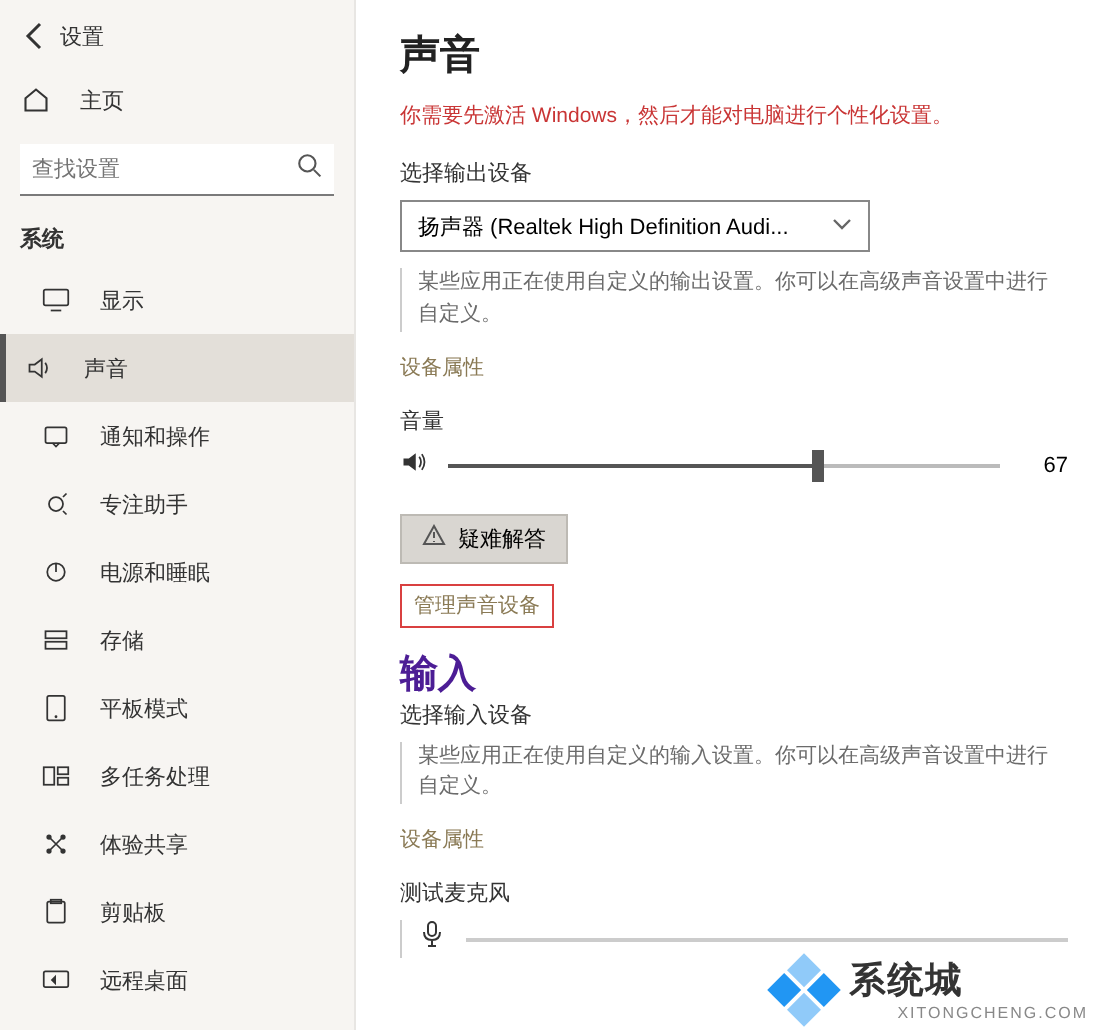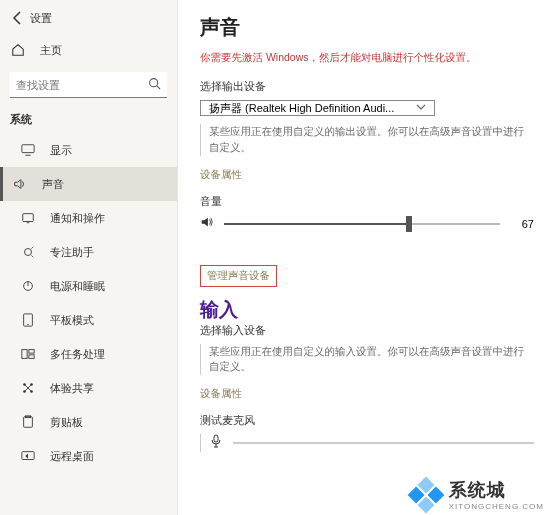--- a/index.html
+++ b/index.html
@@ -17,42 +17,42 @@
 .search-icon { position: absolute; right: 6px; top: 50%; transform: translateY(-50%); color: #555; }
 .section-label { font-size: 11px; font-weight: 600; color: #333; padding: 4px 10px 6px 10px; }
 .nav { flex: 1; overflow: hidden; }
 .nav-item { display: flex; align-items: center; gap: 14px; padding: 9px 10px 9px 20px; cursor: pointer; font-size: 11px; color: #333; }
 .nav-item .icon { width: 16px; height: 16px; display: flex; align-items: center; justify-content: center; color: #333; }
 .nav-item.active { background: #e3dfd9; border-left: 3px solid #555; padding-left: 9px; }
 .main { flex: 1; padding: 14px 16px 0 22px; overflow: hidden; position: relative; }
 .page-title { font-size: 20px; font-weight: 600; color: #222; margin-bottom: 10px; }
 .warning { font-size: 10.5px; color: #c93535; margin-bottom: 14px; }
 .field-label { font-size: 11px; color: #333; margin-bottom: 6px; }
-.select { width: 235px; height: 16px; border: 1px solid #888; display: flex; align-items: center; justify-content: space-between; padding: 0 8px; font-size: 11px; background: #fff; cursor: pointer; margin-bottom: 8px; }
+.select { width: 235px; height: 26px; border: 1px solid #888; display: flex; align-items: center; justify-content: space-between; padding: 0 8px; font-size: 11px; background: #fff; cursor: pointer; margin-bottom: 8px; }
 .select .chev { color: #666; }
 .help-text { font-size: 10.5px; color: #6b6b6b; line-height: 1.5; margin-bottom: 8px; border-left: 1px solid #ccc; padding-left: 8px; }
 .link { font-size: 10.5px; color: #8a7a55; margin-bottom: 12px; display: inline-block; cursor: pointer; }
 .vol-row { display: flex; align-items: center; gap: 10px; margin-bottom: 14px; }
 .vol-slider { flex: 1; position: relative; height: 14px; display: flex; align-items: center; }
 .vol-track { position: absolute; height: 2px; background: #bbb; width: 100%; }
 .vol-fill { position: absolute; height: 2px; background: #555; }
 .vol-thumb { position: absolute; width: 6px; height: 16px; background: #555; transform: translateX(-50%); }
 .vol-val { font-size: 11px; min-width: 24px; text-align: right; }
 .btn-gray { display: inline-flex; align-items: center; gap: 6px; background: #d9d6d1; border: 1px solid #bdbab4; padding: 4px 10px; font-size: 11px; cursor: pointer; margin-bottom: 10px; }
 .highlight-red { border: 1.5px solid #d94040; padding: 3px 6px; display: inline-block; font-size: 10.5px; color: #8a7a55; margin-bottom: 10px; cursor: pointer; }
 .sub-heading { font-size: 19px; font-weight: 600; color: #4c1d95; }
 .mic-row { display: flex; align-items: center; gap: 10px; margin-bottom: 12px; border-left: 1px solid #ccc; padding-left: 8px; }
 .mic-bar { flex: 1; height: 2px; background: #ccc; }
 .watermark { position: absolute; right: 6px; bottom: 4px; display: flex; align-items: center; gap: 4px; pointer-events: none; }
 .wm-logo { display: grid; grid-template-columns: 12px 12px; grid-template-rows: 12px 12px; gap: 2px; transform: rotate(45deg); }
 .wm-logo div { background: #2196f3; }
 .wm-logo div:nth-child(1){opacity:.5}.wm-logo div:nth-child(4){opacity:.5}
 .wm-text { display: flex; flex-direction: column; align-items: flex-start; margin-left:6px;}
 .wm-text .big { font-size: 18px; font-weight: 700; color: #333; letter-spacing:1px;}
-.wm-text .small { font-size: 8px; color: #888; letter-spacing: 1px; }
+.wm-text .small { font-size: 8px; color: #888; letter-spacing: 1px; margin-left: 24px; }
 .icon svg { width: 14px; height: 14px; }
 </style>
 </head>
 <body>
 
 <div class="app">
   <div class="sidebar">
     <div class="sidebar-header">
       <div class="back-arrow">
         <svg viewBox="0 0 16 16">
@@ -121,20 +121,29 @@
             <svg viewBox="0 0 16 16">
               <circle cx="8" cy="8" r="5" stroke="#333" fill="none"></circle>
               <path d="M8 3 V8" stroke="#333"></path>
             </svg>
           </span>
           <span>电源和睡眠</span>
         </div>
         <div class="nav-item">
           <span class="icon">
             <svg viewBox="0 0 16 16">
+              <rect x="2" y="3" width="12" height="4" stroke="#333" fill="none"></rect>
+              <rect x="2" y="9" width="12" height="4" stroke="#333" fill="none"></rect>
+            </svg>
+          </span>
+          <span>存储</span>
+        </div>
+        <div class="nav-item">
+          <span class="icon">
+            <svg viewBox="0 0 16 16">
               <rect x="3" y="1" width="10" height="14" rx="1" stroke="#333" fill="none"></rect>
               <circle cx="8" cy="13" r="0.8" fill="#333"></circle>
             </svg>
           </span>
           <span>平板模式</span>
         </div>
         <div class="nav-item">
           <span class="icon">
             <svg viewBox="0 0 16 16">
               <rect x="1" y="3" width="6" height="10" stroke="#333" fill="none"></rect>
@@ -203,20 +212,29 @@
           </svg>
       </span>
       <div class="vol-slider">
         <div class="vol-track"></div>
         <div class="vol-fill" id="volfill" style="width: 67%;"></div>
         <div class="vol-thumb" id="volthumb" style="left: 67%;"></div>
       </div>
       <div class="vol-val">67</div>
     </div>
 
+    <div class="btn-gray">
+      <span>
+        <svg width="12" height="12" viewBox="0 0 12 12">
+            <path d="M6 1 L11 10 H1 Z" stroke="#555" stroke-width="1" fill="none"></path>
+            <path d="M6 4 V7 M6 8.5 V9" stroke="#555" stroke-width="1"></path>
+          </svg>
+      </span>
+      <span>疑难解答</span>
+    </div>
     <br>
     <div class="highlight-red">管理声音设备</div>
 
     <div class="sub-heading">输入</div>
     <div class="field-label">选择输入设备</div>
     <div class="help-text">某些应用正在使用自定义的输入设置。你可以在高级声音设置中进行自定义。</div>
     <div class="link">设备属性</div>
 
     <div class="field-label">测试麦克风</div>
     <div class="mic-row">

